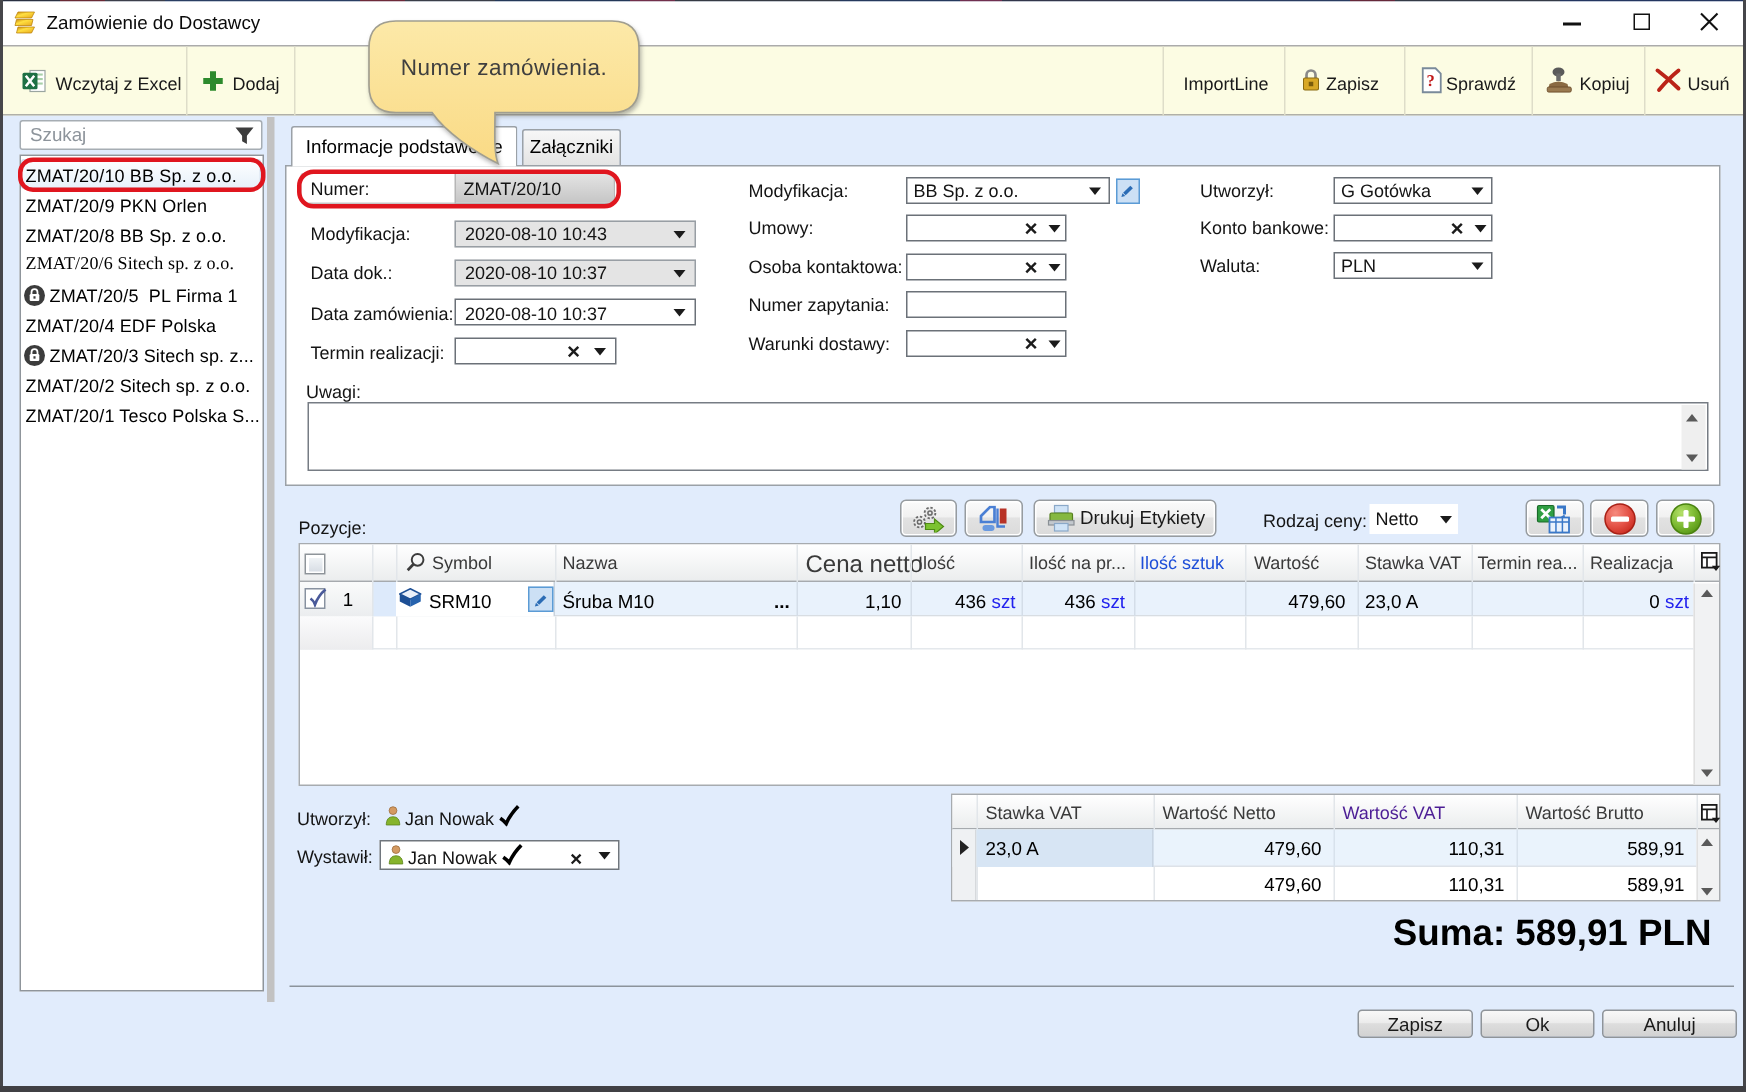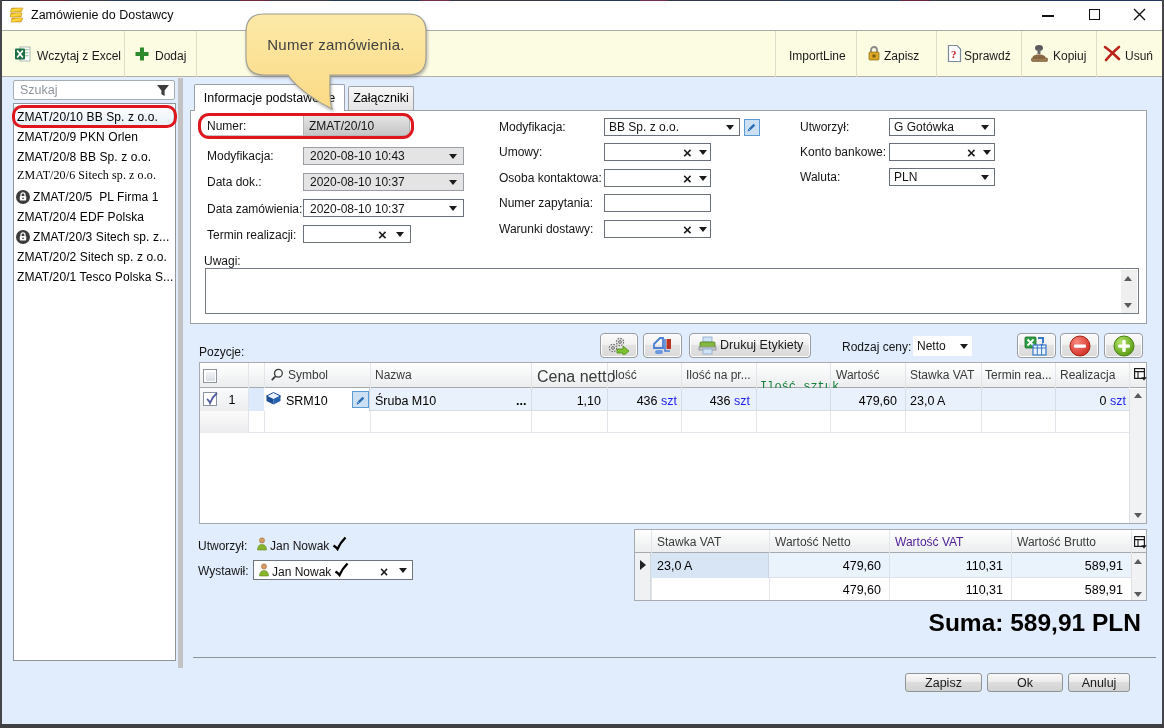--- a/index.html
+++ b/index.html
@@ -215,21 +215,21 @@
 <div class="ab" style="left:205.5px;top:371.5px;width:9px;height:9px;background:linear-gradient(180deg,#f0f3f6,#d8dee5);"></div>
 <div class="hdrtx ab" style="left:270px;top:368px;"><svg width="14" height="14" viewBox="0 0 14 14">
       <circle cx="8.4" cy="5.2" r="3.9" fill="none" stroke="#3c3c3c" stroke-width="1.3"></circle>
       <path d="M5.6,8.2 L1.8,12.2" stroke="#3c3c3c" stroke-width="1.8"></path>
     </svg></div>
 <div class="ab" style="left:288px;top:368px;font-size:12px;color:#3a3a3a;">Symbol</div>
 <div class="ab" style="left:375px;top:368px;font-size:12px;color:#3a3a3a;">Nazwa</div>
 <div class="ab" style="left:537px;top:368px;font-size:16px;color:#3a3a3a;">Cena netto</div>
 <div class="ab" style="left:612px;top:368px;font-size:12px;color:#3a3a3a;">Ilość</div>
 <div class="ab" style="left:686px;top:368px;font-size:12px;color:#3a3a3a;">Ilość na pr...</div>
-<div class="ab" style="left:760px;top:380px;font-size:12px;color:#15803d;font-family:Liberation Mono, monospace;">Ilość sztuk</div>
+<div class="ab" style="left:760px;top:368px;font-size:12px;color:#1d4ed8;">Ilość sztuk</div>
 <div class="ab" style="left:836px;top:368px;font-size:12px;color:#3a3a3a;">Wartość</div>
 <div class="ab" style="left:910px;top:368px;font-size:12px;color:#3a3a3a;">Stawka VAT</div>
 <div class="ab" style="left:985px;top:368px;font-size:12px;color:#3a3a3a;">Termin rea...</div>
 <div class="ab" style="left:1060px;top:368px;font-size:12px;color:#3a3a3a;">Realizacja</div>
 <svg class="ab" style="left:1134px;top:368px;" width="13" height="13" viewBox="0 0 13 13">
     <rect x="0.6" y="0.6" width="9.8" height="9.8" fill="#fff" stroke="#1a1a1a" stroke-width="1.2"></rect>
     <path d="M0.6,3.6 H10.4 M4,3.6 V10.4" stroke="#1a1a1a" stroke-width="1.1"></path>
     <path d="M7.2,9.2 h5.6 l-2.8,3.4 z" fill="#1a1a1a"></path>
   </svg>
 
@@ -364,21 +364,21 @@
     <path d="M1.5,9.5 C3,10.5 4.5,11.8 5.5,13 C7.5,8.5 10.5,4.5 13.5,1.5" fill="none" stroke="#000" stroke-width="2.4"></path>
   </svg>
 <div class="ddx" style="left:380px;top:564px;font-size:14px;">×</div>
 <div class="dda" style="left:399px;top:568px;"></div>
 
 <div class="ab" style="left:841px;top:609px;width:300px;font-size:24.5px;font-weight:bold;text-align:right;color:#000;">Suma: 589,91 PLN</div>
 
 <div class="ab" style="left:193px;top:657px;width:963px;height:1px;background:#8c939b;"></div>
 <div class="btn" style="left:905px;top:673px;width:77px;height:19px;padding-top:2px;text-align:center;">Zapisz</div>
 <div class="btn" style="left:987px;top:673px;width:76px;height:19px;padding-top:2px;">Ok</div>
-<div class="btn" style="left:1068px;top:673px;width:62px;height:19px;padding-top:2px;">Anuluj</div>
+<div class="btn" style="left:1068px;top:673px;width:90px;height:19px;padding-top:2px;">Anuluj</div>
 
 <svg class="ab" style="left:607px;top:337px;" width="24" height="18" viewBox="0 0 24 18">
  <circle cx="13" cy="5" r="3.6" fill="#e8e8e8" stroke="#6a6a6a" stroke-width="1.2" stroke-dasharray="1.6 1.2"></circle>
  <circle cx="13" cy="5" r="1.4" fill="none" stroke="#6a6a6a" stroke-width="1"></circle>
  <circle cx="6" cy="11" r="3.6" fill="#e8e8e8" stroke="#6a6a6a" stroke-width="1.2" stroke-dasharray="1.6 1.2"></circle>
  <circle cx="6" cy="11" r="1.4" fill="none" stroke="#6a6a6a" stroke-width="1"></circle>
  <path d="M10,12 h6 v-3 l6,5 -6,5 v-3 h-6 z" fill="#7cc230" stroke="#4e8a14" stroke-width="0.8"></path>
 </svg>
 <svg class="ab" style="left:652px;top:337px;" width="22" height="18" viewBox="0 0 22 18">
  <path d="M2,7 L8,1 H11 V11 H2 Z" fill="none" stroke="#4a7fd4" stroke-width="1.8"></path>

